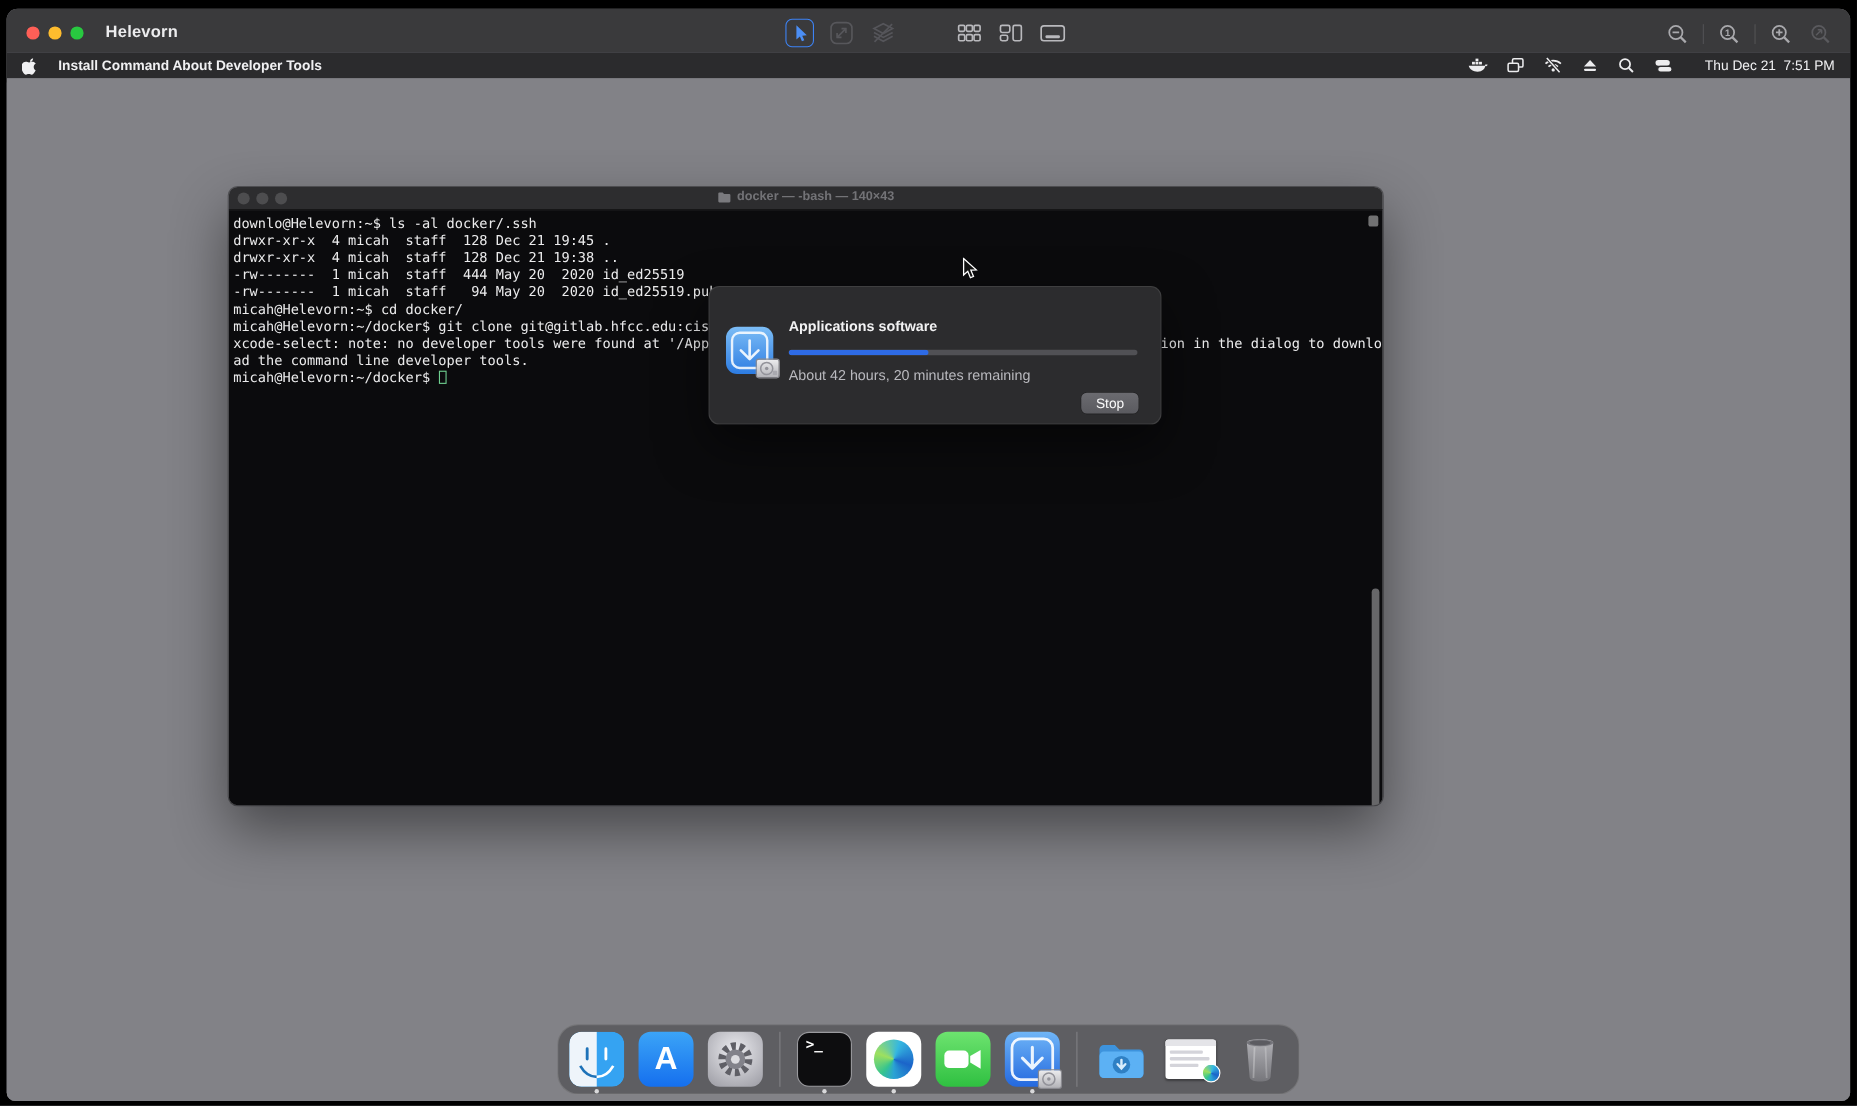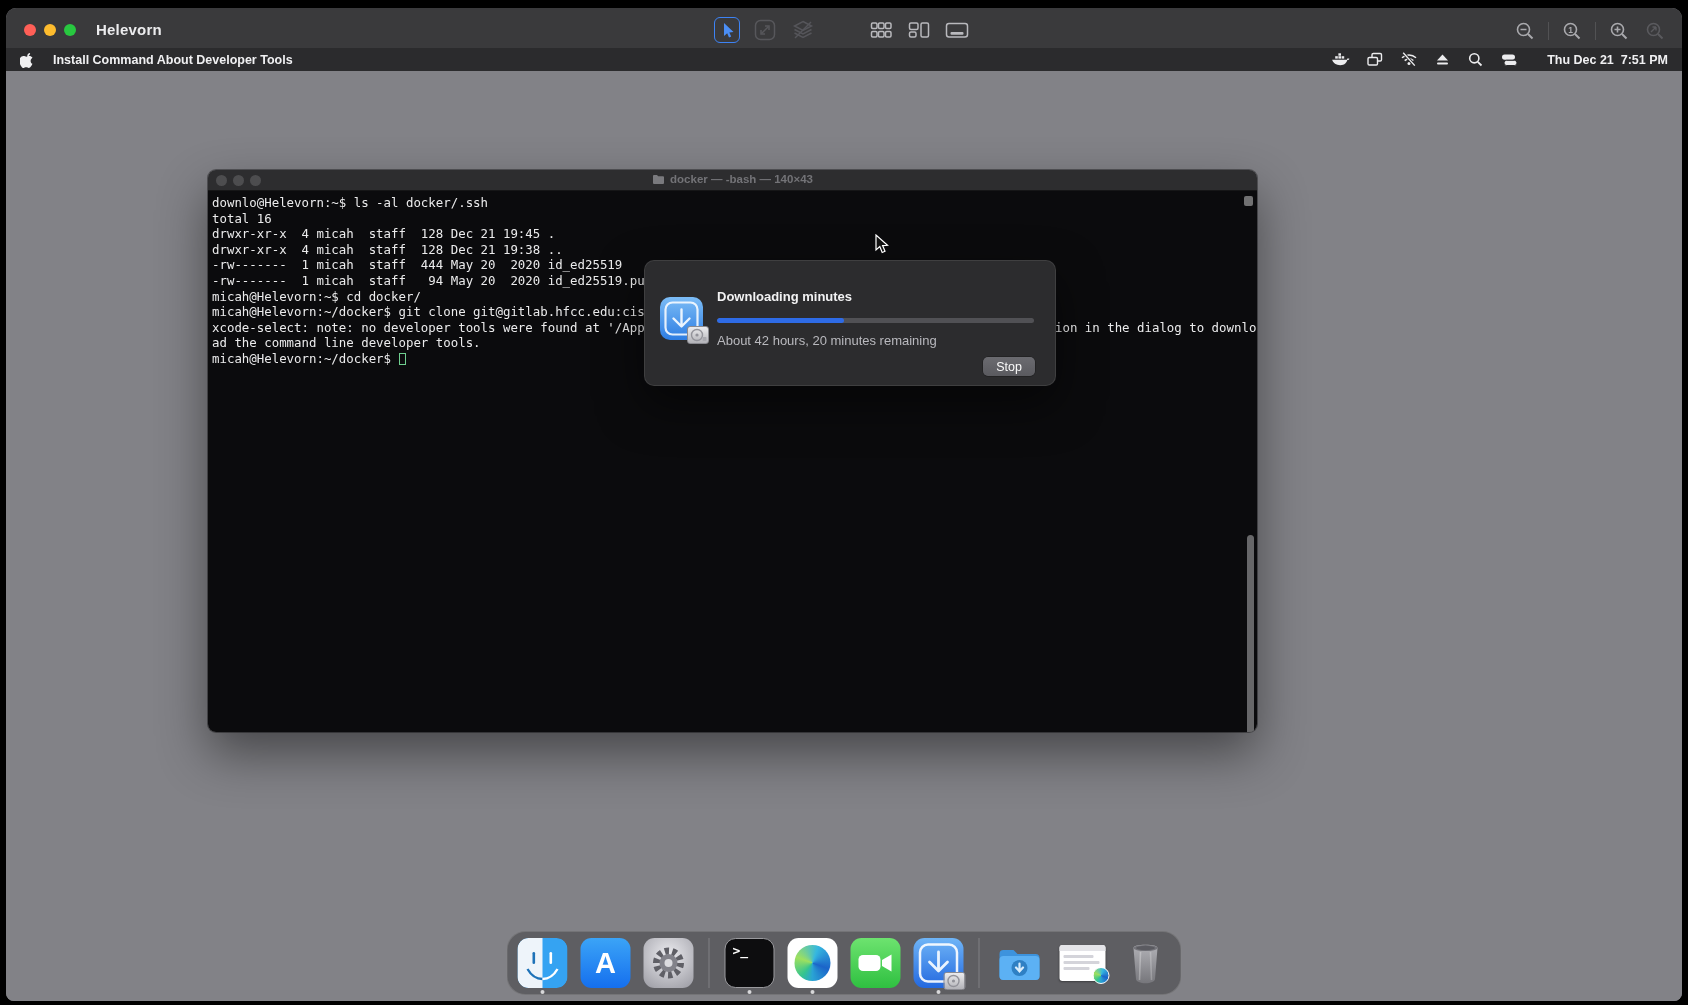--- a/index.html
+++ b/index.html
@@ -19,21 +19,21 @@
   .gap-left { margin-left:40px; }
   .tools-right { position:absolute; right:14px; top:10px; display:flex; align-items:center; gap:10px; }
   .vdiv { width:1px; height:18px; background:#525254; }
 
   
   .menubar { position:relative; height:23px; background:#2b2b2d; display:flex; align-items:center;
     padding:0 14px; color:#f0f0f2; font-size:12.5px; }
   .menu-app-name { margin-left:18px; font-weight:700; }
   .menubar-spacer { flex:1; }
   .status-icons { display:flex; align-items:center; gap:16px; }
-  .clock { margin-left:28px; font-size:12.5px; font-weight:700; white-space:pre; }
+  .clock { margin-left:28px; font-size:12.5px; font-weight:400; white-space:pre; }
 
   .desktop { position:absolute; left:0; top:67px; right:0; bottom:0; background:#828287; }
 
   
   .terminal { position:absolute; left:202px; top:95px; width:1049px; height:562px;
     border-radius:8px; overflow:hidden; z-index:1;
     box-shadow:0 22px 50px rgba(0,0,0,.45), 0 0 0 1px rgba(0,0,0,.35); }
   .term-titlebar { position:relative; height:21px; background:#2d2d2f; border-bottom:1px solid #161617; }
   .term-lights { position:absolute; left:8px; top:5px; display:flex; gap:6px; }
   .term-light { width:11px; height:11px; border-radius:50%; background:#4d4d4f; }
@@ -248,21 +248,20 @@
         </div>
         <div class="term-title">
           <svg width="13" height="11" viewBox="0 0 13 11">
             <path d="M1,2 a1,1 0 0 1 1,-1 h3 l1.2,1.3 H11 a1,1 0 0 1 1,1 V9 a1,1 0 0 1 -1,1 H2 a1,1 0 0 1 -1,-1 Z" fill="#7a7a7e"></path>
           </svg>
           <span>docker — -bash — 140×43</span>
         </div>
       </div>
       <div class="term-body">
         <div class="term-line">downlo@Helevorn:~$ ls -al docker/.ssh</div>
-        <div class="term-line">total 16</div>
         <div class="term-line">drwxr-xr-x  4 micah  staff  128 Dec 21 19:45 .</div>
         <div class="term-line">drwxr-xr-x  4 micah  staff  128 Dec 21 19:38 ..</div>
         <div class="term-line">-rw-------  1 micah  staff  444 May 20  2020 id_ed25519</div>
         <div class="term-line">-rw-------  1 micah  staff   94 May 20  2020 id_ed25519.pub</div>
         <div class="term-line">micah@Helevorn:~$ cd docker/</div>
         <div class="term-line">micah@Helevorn:~/docker$ git clone git@gitlab.hfcc.edu:cis</div>
         <div class="term-line">xcode-select: note: no developer tools were found at '/Applications/Xcode.app', requesting install. Choose an option in the dialog to downlo</div>
         <div class="term-line">ad the command line developer tools.</div>
         <div class="term-line"><span>micah@Helevorn:~/docker$ </span><span class="block-cursor"></span></div>
         <div class="scroll-marker"></div>
@@ -279,21 +278,21 @@
           </svg>
         </div>
         <div class="disk">
           <svg width="20" height="16" viewBox="0 0 20 16">
             <circle cx="9" cy="8" r="5.5" fill="none" stroke="#93939a" stroke-width="1.4"></circle>
             <circle cx="9" cy="8" r="1.6" fill="#93939a"></circle>
             <rect x="14.5" y="10" width="4" height="4" rx="0.8" fill="#a9a9af"></rect>
           </svg>
         </div>
       </div>
-      <div class="dlg-title">Downloading minutes</div>
+      <div class="dlg-title">Applications software</div>
       <div class="progress-track">
         <div class="progress-fill" style="width: 40%;"></div>
       </div>
       <div class="dlg-remaining">About 42 hours, 20 minutes remaining</div>
       <button class="stop-btn">Stop</button>
     </div>
 
     <div class="dock">
       <div class="dock-item">
         <svg class="base" width="50" height="50" viewBox="0 0 50 50">

